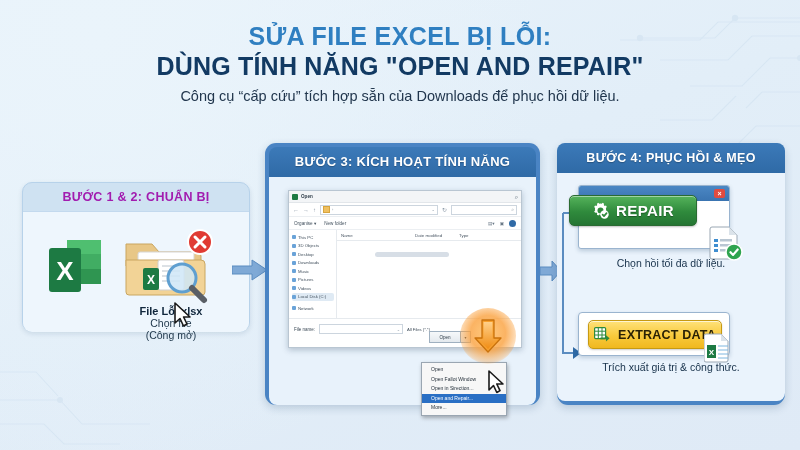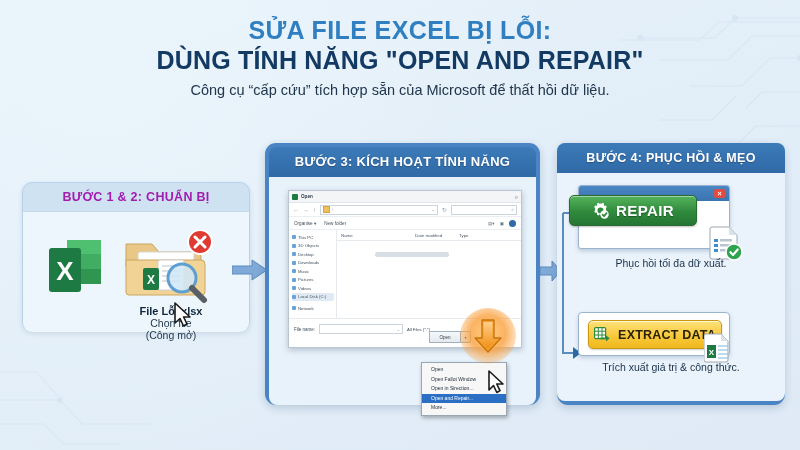--- a/index.html
+++ b/index.html
@@ -11,21 +11,21 @@
   }
   #stage{
     position:absolute;left:0;top:0;width:800px;height:450px;
     background:
       radial-gradient(circle at 12% 8%, #eaf4fb 0%, rgba(234,244,251,0) 55%),
       linear-gradient(160deg,#e9f3fb 0%, #e2eef8 45%, #dfeaf6 100%);
   }
   .circuit{position:absolute;inset:0;opacity:.55;}
 
   
-  .title-wrap{position:absolute;left:0;top:16px;width:800px;text-align:center;}
+  .title-wrap{position:absolute;left:0;top:22px;width:800px;text-align:center;}
   .t1{
     font-size:25px;font-weight:bold;letter-spacing:.4px;
     color:#2f7fc1;line-height:1.12;
   }
   .t2{
     font-size:25px;font-weight:bold;letter-spacing:.2px;
     color:#123a63;line-height:1.12;margin-top:2px;
   }
   .sub{
     margin-top:8px;font-size:14.5px;color:#21364d;font-weight:500;
@@ -262,21 +262,21 @@
       <circle cx="640" cy="38" r="3.2"></circle>
       <circle cx="800" cy="58" r="3"></circle>
       <circle cx="700" cy="146" r="3"></circle>
       <circle cx="60" cy="400" r="3"></circle>
     </g>
   </svg>
 
   <div class="title-wrap">
     <div class="t1">SỬA FILE EXCEL BỊ LỖI:</div>
     <div class="t2">DÙNG TÍNH NĂNG "OPEN AND REPAIR"</div>
-    <div class="sub">Công cụ “cấp cứu” tích hợp sẵn của Microsoft để thất hồi dữ liệu.</div>
+    <div class="sub">Công cụ “cấp cứu” tích hợp sẵn của Downloads để phục hồi dữ liệu.</div>
   </div>
 
   <div class="panel" id="p1">
     <div class="panel-head">BƯỚC 1 &amp; 2: CHUẨN BỊ</div>
     <div class="panel-body">
 
       <svg class="xls-logo" viewBox="0 0 56 62">
         <rect x="20" y="4" width="34" height="44" rx="2" fill="#3ba55d"></rect>
         <rect x="20" y="4" width="34" height="14" fill="#4fbf70"></rect>
         <rect x="20" y="18" width="34" height="15" fill="#41ad63"></rect>
@@ -490,21 +490,21 @@
           </g>
         <g fill="#b9c6d2">
             <rect x="11" y="14" width="12" height="2.5"></rect>
             <rect x="11" y="19" width="12" height="2.5"></rect>
             <rect x="11" y="24" width="12" height="2.5"></rect>
           </g>
         <circle cx="25" cy="27" r="8" fill="#2fa44f" stroke="#ffffff" stroke-width="1.5"></circle>
         <path d="M21.5 27.2 l2.6 2.7 4.6-5.4" fill="none" stroke="#fff" stroke-width="2.2" stroke-linecap="round" stroke-linejoin="round"></path>
       </svg>
 
-      <div class="cap" style="top:84px">Phục hồi tối đa dữ xuất.</div>
+      <div class="cap" style="top:84px">Chọn hồi tối đa dữ liệu.</div>
 
 
       <div class="mini-win2">
         <div class="extract-btn">
           <svg width="18" height="16" viewBox="0 0 18 16">
             <rect x="0.6" y="0.6" width="11" height="11" rx="1" fill="#ffffff" stroke="#2f8a3c" stroke-width="1.2"></rect>
             <g stroke="#2f8a3c" stroke-width="1">
                 <line x1="0.6" y1="4.2" x2="11.6" y2="4.2"></line>
                 <line x1="0.6" y1="8" x2="11.6" y2="8"></line>
                 <line x1="4.3" y1="0.6" x2="4.3" y2="11.6"></line>

